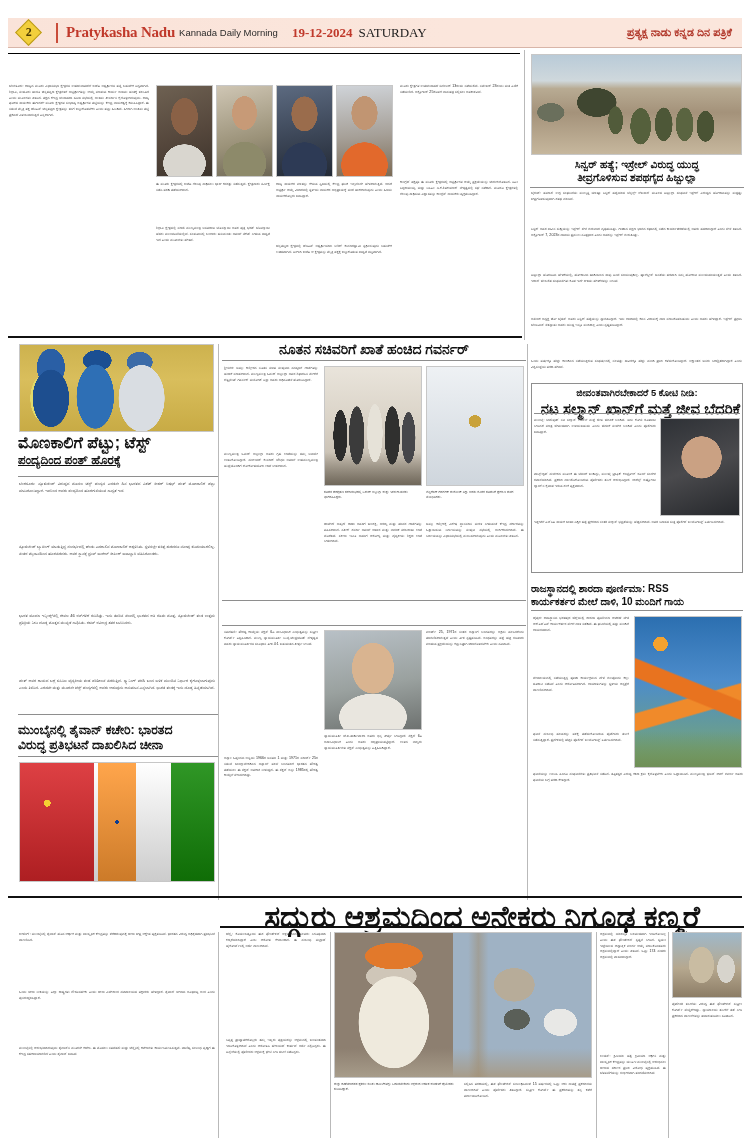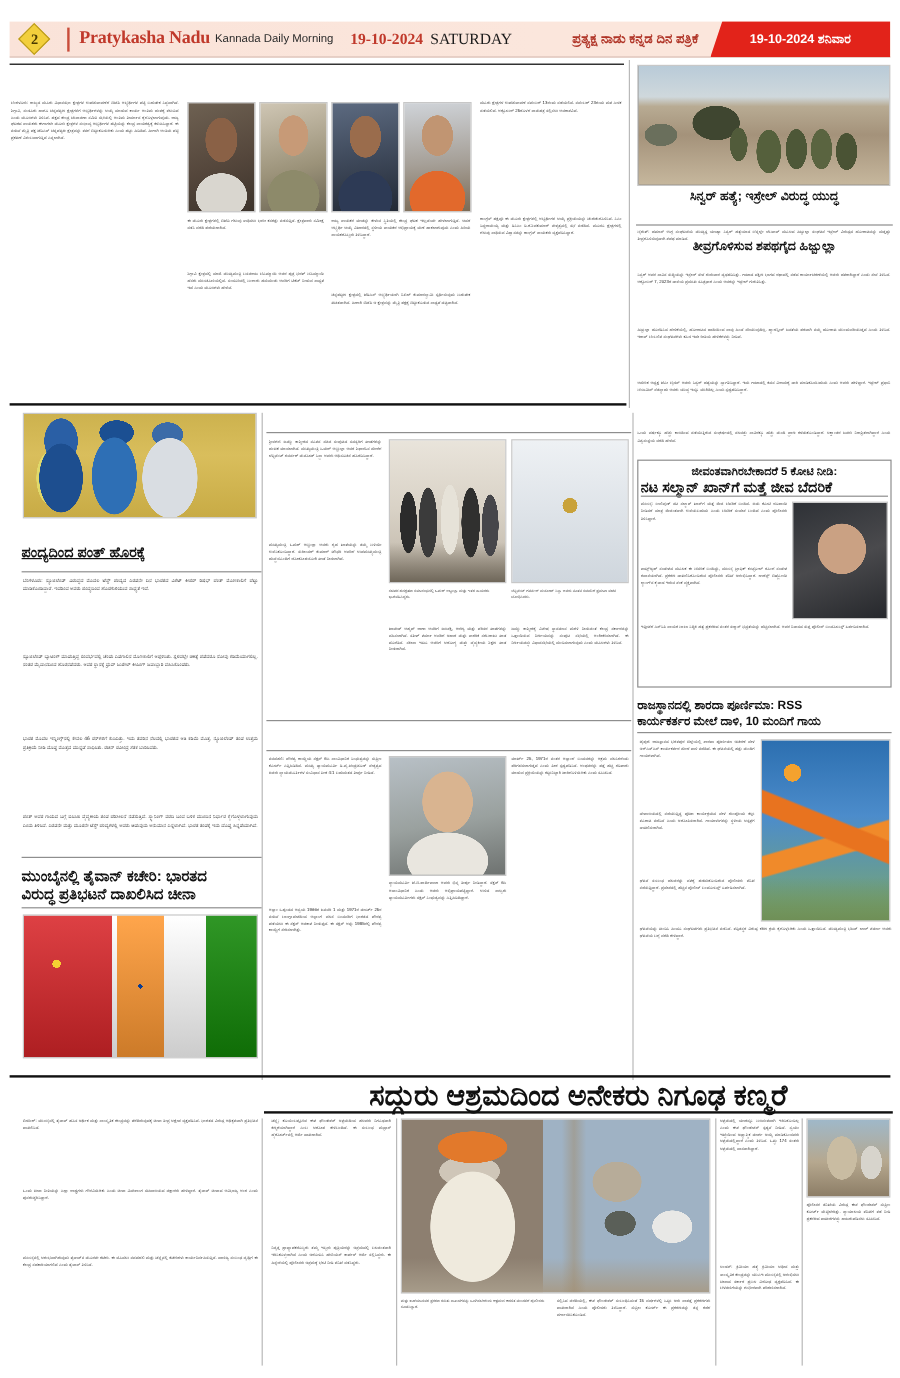--- a/index.html
+++ b/index.html
@@ -183,24 +183,23 @@
 
   <div class="masthead">
     <div class="page-badge">
       <div class="badge-dia">
         <span>2</span>
       </div>
     </div>
     <div class="md-sep"></div>
     <div class="brand">Pratykasha Nadu</div>
     <div class="brand-sub">Kannada Daily Morning</div>
-    <div class="md-date">19-10-2024</div>
+    <div class="md-date">19-12-2024</div>
     <div class="md-day">SATURDAY</div>
     <div class="md-kn">ಪ್ರತ್ಯಕ್ಷ ನಾಡು ಕನ್ನಡ ದಿನ ಪತ್ರಿಕೆ</div>
-    <div class="md-red">19-10-2024 ಶನಿವಾರ</div>
   </div>
 
   <div class="vline" style="left:524px; top:50px; height:290px;"></div>
 
   <div style="position:absolute;left:8px;top:52px;width:512px;">
     <div class="rule" style="margin:1px 0 3px;"></div>
   </div>
 
   <div class="kn-body" style="position:absolute;left:9px;top:84px;width:140px;height:248px;">ಬೆಂಗಳೂರು: ರಾಜ್ಯದ ಮೂರು ವಿಧಾನಸಭಾ ಕ್ಷೇತ್ರಗಳ ಉಪಚುನಾವಣೆಗೆ ಬಿಜೆಪಿ ಅಭ್ಯರ್ಥಿಗಳ ಪಟ್ಟಿ ಬಹುತೇಕ ಸಿದ್ಧವಾಗಿದೆ. ಶಿಗ್ಗಾವಿ, ಸಂಡೂರು ಹಾಗೂ ಚನ್ನಪಟ್ಟಣ ಕ್ಷೇತ್ರಗಳಿಗೆ ಅಭ್ಯರ್ಥಿಗಳನ್ನು ಆಯ್ಕೆ ಮಾಡುವ ಕಾರ್ಯ ಅಂತಿಮ ಹಂತಕ್ಕೆ ತಲುಪಿದೆ ಎಂದು ಮೂಲಗಳು ತಿಳಿಸಿವೆ. ಪಕ್ಷದ ಕೇಂದ್ರ ಚುನಾವಣಾ ಸಮಿತಿ ಸಭೆಯಲ್ಲಿ ಅಂತಿಮ ತೀರ್ಮಾನ ಕೈಗೊಳ್ಳಲಾಗುವುದು. ರಾಜ್ಯ ಘಟಕದ ನಾಯಕರು ಈಗಾಗಲೇ ಮೂರು ಕ್ಷೇತ್ರಗಳ ಸಂಭಾವ್ಯ ಅಭ್ಯರ್ಥಿಗಳ ಪಟ್ಟಿಯನ್ನು ಕೇಂದ್ರ ನಾಯಕತ್ವಕ್ಕೆ ಕಳುಹಿಸಿದ್ದಾರೆ. ಈ ನಡುವೆ ಮೈತ್ರಿ ಪಕ್ಷ ಜೆಡಿಎಸ್ ಚನ್ನಪಟ್ಟಣ ಕ್ಷೇತ್ರವನ್ನು ತನಗೆ ಬಿಟ್ಟುಕೊಡಬೇಕು ಎಂದು ಪಟ್ಟು ಹಿಡಿದಿದೆ. ಹೀಗಾಗಿ ಅಂತಿಮ ಪಟ್ಟಿ ಪ್ರಕಟಣೆ ವಿಳಂಬವಾಗುತ್ತಿದೆ ಎನ್ನಲಾಗಿದೆ.</div>
 
@@ -213,61 +212,63 @@
   <div class="kn-body" style="position:absolute;left:156px;top:226px;width:114px;height:106px;">ಶಿಗ್ಗಾವಿ ಕ್ಷೇತ್ರದಲ್ಲಿ ಮಾಜಿ ಮುಖ್ಯಮಂತ್ರಿ ಬಸವರಾಜ ಬೊಮ್ಮಾಯಿ ಅವರ ಪುತ್ರ ಭರತ್ ಬೊಮ್ಮಾಯಿ ಹೆಸರು ಮುಂಚೂಣಿಯಲ್ಲಿದೆ. ಸಂಡೂರಿನಲ್ಲಿ ಬಂಗಾರು ಹನುಮಂತು ಅವರಿಗೆ ಟಿಕೆಟ್ ನೀಡುವ ಸಾಧ್ಯತೆ ಇದೆ ಎಂದು ಮೂಲಗಳು ಹೇಳಿವೆ.</div>
 
   <div class="kn-body" style="position:absolute;left:276px;top:182px;width:116px;height:58px;">ರಾಜ್ಯ ನಾಯಕರ ಮಾತನ್ನು ಕೇಳುವ ಸ್ಥಿತಿಯಲ್ಲಿ ಕೇಂದ್ರ ಘಟಕ ಇಲ್ಲವೆಂದೇ ಹೇಳಲಾಗುತ್ತಿದೆ. ಆದರೆ ಅಭ್ಯರ್ಥಿ ಆಯ್ಕೆ ವಿಚಾರದಲ್ಲಿ ಸ್ಥಳೀಯ ನಾಯಕರ ಅಭಿಪ್ರಾಯಕ್ಕೆ ಮಣೆ ಹಾಕಲಾಗುವುದು ಎಂದು ಹಿರಿಯ ನಾಯಕರೊಬ್ಬರು ತಿಳಿಸಿದ್ದಾರೆ.</div>
   <div class="kn-body" style="position:absolute;left:276px;top:244px;width:116px;height:88px;">ಚನ್ನಪಟ್ಟಣ ಕ್ಷೇತ್ರದಲ್ಲಿ ಜೆಡಿಎಸ್ ಅಭ್ಯರ್ಥಿಯಾಗಿ ನಿಖಿಲ್ ಕುಮಾರಸ್ವಾಮಿ ಸ್ಪರ್ಧಿಸುವುದು ಬಹುತೇಕ ಖಚಿತವಾಗಿದೆ. ಹೀಗಾಗಿ ಬಿಜೆಪಿ ಆ ಕ್ಷೇತ್ರವನ್ನು ಮೈತ್ರಿ ಪಕ್ಷಕ್ಕೆ ಬಿಟ್ಟುಕೊಡುವ ಸಾಧ್ಯತೆ ದಟ್ಟವಾಗಿದೆ.</div>
 
   <div class="kn-body" style="position:absolute;left:400px;top:84px;width:118px;height:92px;">ಮೂರು ಕ್ಷೇತ್ರಗಳ ಉಪಚುನಾವಣೆ ನವೆಂಬರ್ 13ರಂದು ನಡೆಯಲಿದೆ. ನವೆಂಬರ್ 23ರಂದು ಮತ ಎಣಿಕೆ ನಡೆಯಲಿದೆ. ಅಕ್ಟೋಬರ್ 25ರೊಳಗೆ ನಾಮಪತ್ರ ಸಲ್ಲಿಸಲು ಅವಕಾಶವಿದೆ.</div>
   <div class="kn-body" style="position:absolute;left:400px;top:180px;width:118px;height:152px;">ಕಾಂಗ್ರೆಸ್ ಪಕ್ಷವೂ ಈ ಮೂರು ಕ್ಷೇತ್ರಗಳಲ್ಲಿ ಅಭ್ಯರ್ಥಿಗಳ ಆಯ್ಕೆ ಪ್ರಕ್ರಿಯೆಯನ್ನು ಚುರುಕುಗೊಳಿಸಿದೆ. ಸಿಎಂ ಸಿದ್ದರಾಮಯ್ಯ ಮತ್ತು ಡಿಸಿಎಂ ಡಿ.ಕೆ.ಶಿವಕುಮಾರ್ ನೇತೃತ್ವದಲ್ಲಿ ಸಭೆ ನಡೆದಿದೆ. ಮೂರೂ ಕ್ಷೇತ್ರಗಳಲ್ಲಿ ಗೆಲುವು ಸಾಧಿಸುವ ವಿಶ್ವಾಸವನ್ನು ಕಾಂಗ್ರೆಸ್ ನಾಯಕರು ವ್ಯಕ್ತಪಡಿಸಿದ್ದಾರೆ.</div>
 
   <div class="photo ph-military" style="position:absolute;left:531px;top:54px;width:211px;height:101px;"></div>
   <div class="hl-blk" style="position:absolute;left:530px;top:158px;width:214px;font-size:10.5px;line-height:1.28;text-align:center;">ಸಿನ್ವರ್ ಹತ್ಯೆ; ಇಸ್ರೇಲ್ ವಿರುದ್ಧ ಯುದ್ಧ</div>
-  <div class="hl-blk" style="position:absolute;left:530px;top:171px;width:214px;font-size:10.5px;line-height:1.28;text-align:center;margin-top:28px;">ತೀವ್ರಗೊಳಿಸುವ ಶಪಥಗೈದ ಹಿಜ್ಬುಲ್ಲಾ</div>
+  <div class="hl-blk" style="position:absolute;left:530px;top:171px;width:214px;font-size:10.5px;line-height:1.28;text-align:center;">ತೀವ್ರಗೊಳಿಸುವ ಶಪಥಗೈದ ಹಿಜ್ಬುಲ್ಲಾ</div>
   <div class="hline" style="left:530px;top:187px;width:214px;"></div>
 
   <div class="kn-body" style="position:absolute;left:531px;top:191px;width:211px;height:34px;">ಬೈರುತ್: ಹಮಾಸ್ ಉಗ್ರ ಸಂಘಟನೆಯ ಮುಖ್ಯಸ್ಥ ಯಾಹ್ಯಾ ಸಿನ್ವರ್ ಹತ್ಯೆಯಾದ ಬೆನ್ನಲ್ಲೇ ಲೆಬನಾನ್ ಮೂಲದ ಹಿಜ್ಬುಲ್ಲಾ ಸಂಘಟನೆ ಇಸ್ರೇಲ್ ವಿರುದ್ಧದ ಹೋರಾಟವನ್ನು ಮತ್ತಷ್ಟು ತೀವ್ರಗೊಳಿಸುವುದಾಗಿ ಶಪಥ ಮಾಡಿದೆ.</div>
   <div class="kn-body" style="position:absolute;left:531px;top:227px;width:211px;height:44px;">ಸಿನ್ವರ್ ಅವರ ಸಾವಿನ ಸುದ್ದಿಯನ್ನು ಇಸ್ರೇಲ್ ಸೇನೆ ಗುರುವಾರ ದೃಢಪಡಿಸಿತ್ತು. ಗಾಜಾದ ದಕ್ಷಿಣ ಭಾಗದ ರಫಾದಲ್ಲಿ ನಡೆದ ಕಾರ್ಯಾಚರಣೆಯಲ್ಲಿ ಅವರು ಹತರಾಗಿದ್ದಾರೆ ಎಂದು ಸೇನೆ ತಿಳಿಸಿದೆ. ಅಕ್ಟೋಬರ್ 7, 2023ರ ದಾಳಿಯ ಪ್ರಮುಖ ಸೂತ್ರಧಾರ ಎಂದು ಅವರನ್ನು ಇಸ್ರೇಲ್ ಗುರುತಿಸಿತ್ತು.</div>
   <div class="kn-body" style="position:absolute;left:531px;top:273px;width:211px;height:42px;">ಹಿಜ್ಬುಲ್ಲಾ ಹೊರಡಿಸಿದ ಹೇಳಿಕೆಯಲ್ಲಿ, ಹೋರಾಟದ ಹಾದಿಯಿಂದ ನಾವು ಹಿಂದೆ ಸರಿಯುವುದಿಲ್ಲ. ಪ್ಯಾಲೆಸ್ತೀನ್ ಜನತೆಯ ಪರವಾಗಿ ನಮ್ಮ ಹೋರಾಟ ಮುಂದುವರಿಯುತ್ತದೆ ಎಂದು ತಿಳಿಸಿದೆ. ಇರಾನ್ ಬೆಂಬಲಿತ ಸಂಘಟನೆಗಳು ಕೂಡ ಇದೇ ರೀತಿಯ ಹೇಳಿಕೆಗಳನ್ನು ನೀಡಿವೆ.</div>
   <div class="kn-body" style="position:absolute;left:531px;top:317px;width:211px;height:40px;">ಅಮೆರಿಕ ಅಧ್ಯಕ್ಷ ಜೋ ಬೈಡನ್ ಅವರು ಸಿನ್ವರ್ ಹತ್ಯೆಯನ್ನು ಸ್ವಾಗತಿಸಿದ್ದಾರೆ. ಇದು ಗಾಜಾದಲ್ಲಿ ಕದನ ವಿರಾಮಕ್ಕೆ ದಾರಿ ಮಾಡಿಕೊಡಬಹುದು ಎಂದು ಅವರು ಹೇಳಿದ್ದಾರೆ. ಇಸ್ರೇಲ್ ಪ್ರಧಾನಿ ಬೆಂಜಮಿನ್ ನೆತನ್ಯಾಹು ಅವರು ಯುದ್ಧ ಇನ್ನೂ ಮುಗಿದಿಲ್ಲ ಎಂದು ಸ್ಪಷ್ಟಪಡಿಸಿದ್ದಾರೆ.</div>
   <div class="kn-body" style="position:absolute;left:531px;top:359px;width:211px;height:24px;">ಒಂದು ವರ್ಷಕ್ಕೂ ಹೆಚ್ಚು ಕಾಲದಿಂದ ನಡೆಯುತ್ತಿರುವ ಸಂಘರ್ಷದಲ್ಲಿ ನಲವತ್ತು ಸಾವಿರಕ್ಕೂ ಹೆಚ್ಚು ಮಂದಿ ಪ್ರಾಣ ಕಳೆದುಕೊಂಡಿದ್ದಾರೆ. ಲಕ್ಷಾಂತರ ಜನರು ನಿರಾಶ್ರಿತರಾಗಿದ್ದಾರೆ ಎಂದು ವಿಶ್ವಸಂಸ್ಥೆಯ ವರದಿ ಹೇಳಿದೆ.</div>
 
   <div class="hline-dark" style="left:8px;top:336px;width:514px;"></div>
 
   <div class="photo ph-cricket" style="position:absolute;left:19px;top:344px;width:195px;height:88px;"></div>
+  <div class="hl-blk" style="position:absolute;left:18px;top:434px;width:200px;font-size:16px;line-height:1.18;">ಮೊಣಕಾಲಿಗೆ ಪೆಟ್ಟು; ಟೆಸ್ಟ್</div>
   <div class="hl-blk" style="position:absolute;left:18px;top:453px;width:200px;font-size:12px;line-height:1.18;text-decoration:underline;">ಪಂದ್ಯದಿಂದ ಪಂತ್ ಹೊರಕ್ಕೆ</div>
   <div class="hline" style="left:18px;top:476px;width:200px;"></div>
 
   <div class="kn-body s45" style="position:absolute;left:19px;top:481px;width:196px;height:60px;">ಬೆಂಗಳೂರು: ನ್ಯೂಜಿಲೆಂಡ್ ವಿರುದ್ಧದ ಮೊದಲ ಟೆಸ್ಟ್ ಪಂದ್ಯದ ಎರಡನೇ ದಿನ ಭಾರತದ ವಿಕೆಟ್ ಕೀಪರ್ ರಿಷಭ್ ಪಂತ್ ಮೊಣಕಾಲಿಗೆ ಪೆಟ್ಟು ಮಾಡಿಕೊಂಡಿದ್ದಾರೆ. ಇದರಿಂದ ಅವರು ಪಂದ್ಯದಿಂದ ಹೊರಗುಳಿಯುವ ಸಾಧ್ಯತೆ ಇದೆ.</div>
   <div class="kn-body s45" style="position:absolute;left:19px;top:544px;width:196px;height:66px;">ನ್ಯೂಜಿಲೆಂಡ್ ಬ್ಯಾಟಿಂಗ್ ಮಾಡುತ್ತಿದ್ದ ಸಂದರ್ಭದಲ್ಲಿ ಚೆಂಡು ಎಡಗಾಲಿನ ಮೊಣಕಾಲಿಗೆ ಅಪ್ಪಳಿಸಿತು. ಸ್ಥಳದಲ್ಲೇ ಚಿಕಿತ್ಸೆ ಪಡೆದರೂ ನೋವು ಕಡಿಮೆಯಾಗಲಿಲ್ಲ. ನಂತರ ಮೈದಾನದಿಂದ ಹೊರನಡೆದರು. ಅವರ ಸ್ಥಾನಕ್ಕೆ ಧ್ರುವ್ ಜುರೇಲ್ ಕೀಪಿಂಗ್ ಜವಾಬ್ದಾರಿ ವಹಿಸಿಕೊಂಡರು.</div>
   <div class="kn-body s45" style="position:absolute;left:19px;top:613px;width:196px;height:62px;">ಭಾರತ ಮೊದಲ ಇನ್ನಿಂಗ್ಸ್‌ನಲ್ಲಿ ಕೇವಲ 46 ರನ್‌ಗಳಿಗೆ ಕುಸಿದಿತ್ತು. ಇದು ತವರಿನ ನೆಲದಲ್ಲಿ ಭಾರತದ ಅತಿ ಕಡಿಮೆ ಮೊತ್ತ. ನ್ಯೂಜಿಲೆಂಡ್ ತಂಡ ಉತ್ತಮ ಪ್ರತಿಕ್ರಿಯೆ ನೀಡಿ ದೊಡ್ಡ ಮೊತ್ತದ ಮುನ್ನಡೆ ಸಾಧಿಸಿತು. ರಚಿನ್ ರವೀಂದ್ರ ಶತಕ ಬಾರಿಸಿದರು.</div>
   <div class="kn-body s45" style="position:absolute;left:19px;top:678px;width:196px;height:62px;">ಪಂತ್ ಅವರ ಗಾಯದ ಬಗ್ಗೆ ಬಿಸಿಸಿಐ ವೈದ್ಯಕೀಯ ತಂಡ ಪರಿಶೀಲನೆ ನಡೆಸುತ್ತಿದೆ. ಸ್ಕ್ಯಾನಿಂಗ್ ವರದಿ ಬಂದ ಬಳಿಕ ಮುಂದಿನ ನಿರ್ಧಾರ ಕೈಗೊಳ್ಳಲಾಗುವುದು ಎಂದು ತಿಳಿಸಿದೆ. ಎರಡನೇ ಮತ್ತು ಮೂರನೇ ಟೆಸ್ಟ್ ಪಂದ್ಯಗಳಲ್ಲಿ ಅವರು ಆಡುವುದು ಅನುಮಾನ ಎನ್ನಲಾಗಿದೆ. ಭಾರತ ತಂಡಕ್ಕೆ ಇದು ದೊಡ್ಡ ಹಿನ್ನಡೆಯಾಗಿದೆ.</div>
 
   <div class="vline" style="left:218px; top:344px; height:556px;"></div>
 
+  <div class="hl-blk" style="position:absolute;left:222px;top:341px;width:304px;font-size:14px;text-align:center;line-height:1.2;">ನೂತನ ಸಚಿವರಿಗೆ ಖಾತೆ ಹಂಚಿದ ಗವರ್ನರ್</div>
   <div class="hline" style="left:222px;top:360px;width:304px;"></div>
 
   <div class="kn-body" style="position:absolute;left:224px;top:366px;width:94px;height:82px;">ಶ್ರೀನಗರ: ಜಮ್ಮು ಕಾಶ್ಮೀರದ ನೂತನ ಸಚಿವ ಸಂಪುಟದ ಸದಸ್ಯರಿಗೆ ಖಾತೆಗಳನ್ನು ಹಂಚಿಕೆ ಮಾಡಲಾಗಿದೆ. ಮುಖ್ಯಮಂತ್ರಿ ಒಮರ್ ಅಬ್ದುಲ್ಲಾ ಅವರ ಶಿಫಾರಸಿನ ಮೇರೆಗೆ ಲೆಫ್ಟಿನೆಂಟ್ ಗವರ್ನರ್ ಮನೋಜ್ ಸಿನ್ಹಾ ಅವರು ಅಧಿಸೂಚನೆ ಹೊರಡಿಸಿದ್ದಾರೆ.</div>
   <div class="kn-body" style="position:absolute;left:224px;top:452px;width:94px;height:70px;">ಮುಖ್ಯಮಂತ್ರಿ ಒಮರ್ ಅಬ್ದುಲ್ಲಾ ಅವರು ಗೃಹ ಖಾತೆಯನ್ನು ತಮ್ಮ ಬಳಿಯೇ ಉಳಿಸಿಕೊಂಡಿದ್ದಾರೆ. ಸುರೀಂದರ್ ಕುಮಾರ್ ಚೌಧರಿ ಅವರಿಗೆ ಉಪಮುಖ್ಯಮಂತ್ರಿ ಹುದ್ದೆಯೊಂದಿಗೆ ಲೋಕೋಪಯೋಗಿ ಖಾತೆ ನೀಡಲಾಗಿದೆ.</div>
 
   <div class="photo ph-swearing" style="position:absolute;left:324px;top:366px;width:98px;height:120px;"></div>
   <div class="photo ph-govlogo" style="position:absolute;left:426px;top:366px;width:98px;height:120px;"></div>
 
   <div class="cap" style="position:absolute;left:324px;top:490px;width:98px;height:30px;">ಸಚಿವರ ಪದಗ್ರಹಣ ಸಮಾರಂಭದಲ್ಲಿ ಒಮರ್ ಅಬ್ದುಲ್ಲಾ ಮತ್ತು ಇತರ ನಾಯಕರು ಭಾಗವಹಿಸಿದ್ದರು.</div>
   <div class="cap" style="position:absolute;left:426px;top:490px;width:98px;height:30px;">ಲೆಫ್ಟಿನೆಂಟ್ ಗವರ್ನರ್ ಮನೋಜ್ ಸಿನ್ಹಾ ಅವರು ನೂತನ ಸಚಿವರಿಗೆ ಪ್ರಮಾಣ ವಚನ ಬೋಧಿಸಿದರು.</div>
 
   <div class="kn-body" style="position:absolute;left:324px;top:522px;width:98px;height:74px;">ಜಾವೇದ್ ಅಹ್ಮದ್ ರಾಣಾ ಅವರಿಗೆ ಜಲಶಕ್ತಿ, ಅರಣ್ಯ ಮತ್ತು ಪರಿಸರ ಖಾತೆಗಳನ್ನು ವಹಿಸಲಾಗಿದೆ. ಸತೀಶ್ ಶರ್ಮಾ ಅವರಿಗೆ ಆಹಾರ ಮತ್ತು ನಾಗರಿಕ ಸರಬರಾಜು ಖಾತೆ ದೊರೆತಿದೆ. ಸಕೀನಾ ಇಟೂ ಅವರಿಗೆ ಆರೋಗ್ಯ ಮತ್ತು ವೈದ್ಯಕೀಯ ಶಿಕ್ಷಣ ಖಾತೆ ನೀಡಲಾಗಿದೆ.</div>
   <div class="kn-body" style="position:absolute;left:426px;top:522px;width:98px;height:74px;">ಜಮ್ಮು ಕಾಶ್ಮೀರಕ್ಕೆ ವಿಶೇಷ ಸ್ಥಾನಮಾನ ಮರಳಿ ನೀಡುವಂತೆ ಕೇಂದ್ರ ಸರ್ಕಾರವನ್ನು ಒತ್ತಾಯಿಸುವ ನಿರ್ಣಯವನ್ನು ಸಂಪುಟ ಸಭೆಯಲ್ಲಿ ಅಂಗೀಕರಿಸಲಾಗಿದೆ. ಈ ನಿರ್ಣಯವನ್ನು ವಿಧಾನಸಭೆಯಲ್ಲಿ ಮಂಡಿಸಲಾಗುವುದು ಎಂದು ಮೂಲಗಳು ತಿಳಿಸಿವೆ.</div>
 
   <div class="vline" style="left:527px; top:344px; height:556px;"></div>
 
   <div style="position:absolute;left:531px;top:383px;width:212px;height:190px;border:1px solid #8e8e8e;"></div>
   <div class="hl-blk" style="position:absolute;left:534px;top:387px;width:206px;font-size:9.4px;line-height:1.3;text-align:center;">ಜೀವಂತವಾಗಿರಬೇಕಾದರೆ 5 ಕೋಟಿ ನೀಡಿ:</div>
-  <div class="hl-blk" style="position:absolute;left:534px;top:399px;width:206px;font-size:12px;line-height:1.3;text-align:left;">ನಟ ಸಲ್ಮಾನ್ ಖಾನ್‌ಗೆ ಮತ್ತೆ ಜೀವ ಬೆದರಿಕೆ</div>
+  <div class="hl-blk" style="position:absolute;left:534px;top:399px;width:206px;font-size:15px;line-height:1.3;text-align:right;">ನಟ ಸಲ್ಮಾನ್ ಖಾನ್‌ಗೆ ಮತ್ತೆ ಜೀವ ಬೆದರಿಕೆ</div>
   <div class="hline" style="left:534px;top:413px;width:206px;"></div>
 
   <div class="photo ph-salman" style="position:absolute;left:660px;top:418px;width:80px;height:98px;"></div>
 
   <div class="kn-body" style="position:absolute;left:534px;top:418px;width:122px;height:52px;">ಮುಂಬೈ: ಬಾಲಿವುಡ್ ನಟ ಸಲ್ಮಾನ್ ಖಾನ್‌ಗೆ ಮತ್ತೆ ಜೀವ ಬೆದರಿಕೆ ಬಂದಿದೆ. ಐದು ಕೋಟಿ ರೂಪಾಯಿ ನೀಡಿದರೆ ಮಾತ್ರ ಜೀವಂತವಾಗಿ ಉಳಿಯಬಹುದು ಎಂದು ಬೆದರಿಕೆ ಸಂದೇಶ ಬಂದಿದೆ ಎಂದು ಪೊಲೀಸರು ತಿಳಿಸಿದ್ದಾರೆ.</div>
   <div class="kn-body" style="position:absolute;left:534px;top:472px;width:122px;height:62px;">ವಾಟ್ಸ್‌ಆ್ಯಪ್ ಸಂದೇಶದ ಮೂಲಕ ಈ ಬೆದರಿಕೆ ಬಂದಿದ್ದು, ಮುಂಬೈ ಟ್ರಾಫಿಕ್ ಕಂಟ್ರೋಲ್ ರೂಂಗೆ ಸಂದೇಶ ರವಾನೆಯಾಗಿದೆ. ಪ್ರಕರಣ ದಾಖಲಿಸಿಕೊಂಡಿರುವ ಪೊಲೀಸರು ತನಿಖೆ ಆರಂಭಿಸಿದ್ದಾರೆ. ಲಾರೆನ್ಸ್ ಬಿಷ್ಣೋಯಿ ಗ್ಯಾಂಗ್‌ನ ಕೈವಾಡ ಇರುವ ಶಂಕೆ ವ್ಯಕ್ತವಾಗಿದೆ.</div>
   <div class="kn-body" style="position:absolute;left:534px;top:520px;width:206px;height:48px;">ಇತ್ತೀಚೆಗೆ ಎನ್‌ಸಿಪಿ ನಾಯಕ ಬಾಬಾ ಸಿದ್ದಿಕಿ ಹತ್ಯೆ ಪ್ರಕರಣದ ನಂತರ ಸಲ್ಮಾನ್ ಭದ್ರತೆಯನ್ನು ಹೆಚ್ಚಿಸಲಾಗಿದೆ. ಅವರ ನಿವಾಸದ ಸುತ್ತ ಪೊಲೀಸ್ ಬಂದೋಬಸ್ತ್ ಏರ್ಪಡಿಸಲಾಗಿದೆ.</div>
 
   <div class="hl-blk" style="position:absolute;left:531px;top:582px;width:212px;font-size:10px;line-height:1.3;">ರಾಜಸ್ಥಾನದಲ್ಲಿ ಶಾರದಾ ಪೂರ್ಣಿಮಾ: RSS</div>
   <div class="hl-blk" style="position:absolute;left:531px;top:595px;width:212px;font-size:10px;line-height:1.3;">ಕಾರ್ಯಕರ್ತರ ಮೇಲೆ ದಾಳಿ, 10 ಮಂದಿಗೆ ಗಾಯ</div>
@@ -295,21 +296,21 @@
   <div class="hline" style="left:18px;top:756px;width:200px;"></div>
 
   <div class="photo ph-flags" style="position:absolute;left:19px;top:762px;width:196px;height:120px;"></div>
 
   <div class="kn-body" style="position:absolute;left:19px;top:932px;width:196px;height:54px;">ಬೀಜಿಂಗ್: ಮುಂಬೈನಲ್ಲಿ ತೈವಾನ್ ಹೊಸ ಆರ್ಥಿಕ ಮತ್ತು ಸಾಂಸ್ಕೃತಿಕ ಕೇಂದ್ರವನ್ನು ತೆರೆದಿರುವುದಕ್ಕೆ ಚೀನಾ ತೀವ್ರ ಆಕ್ಷೇಪ ವ್ಯಕ್ತಪಡಿಸಿದೆ. ಭಾರತದ ವಿರುದ್ಧ ಅಧಿಕೃತವಾಗಿ ಪ್ರತಿಭಟನೆ ದಾಖಲಿಸಿದೆ.</div>
   <div class="kn-body" style="position:absolute;left:19px;top:990px;width:196px;height:52px;">ಒಂದು ಚೀನಾ ನೀತಿಯನ್ನು ಎಲ್ಲಾ ರಾಷ್ಟ್ರಗಳು ಗೌರವಿಸಬೇಕು ಎಂದು ಚೀನಾ ವಿದೇಶಾಂಗ ಸಚಿವಾಲಯದ ವಕ್ತಾರರು ಹೇಳಿದ್ದಾರೆ. ತೈವಾನ್ ಚೀನಾದ ಅವಿಭಾಜ್ಯ ಅಂಗ ಎಂದು ಪುನರುಚ್ಚರಿಸಿದ್ದಾರೆ.</div>
   <div class="kn-body" style="position:absolute;left:19px;top:1046px;width:196px;height:92px;">ಮುಂಬೈನಲ್ಲಿ ಆರಂಭವಾಗಿರುವುದು ತೈವಾನ್‌ನ ಮೂರನೇ ಕಚೇರಿ. ಈ ಮೊದಲು ನವದೆಹಲಿ ಮತ್ತು ಚೆನ್ನೈನಲ್ಲಿ ಕಚೇರಿಗಳು ಕಾರ್ಯನಿರ್ವಹಿಸುತ್ತಿವೆ. ವಾಣಿಜ್ಯ ಸಂಬಂಧ ವೃದ್ಧಿಗೆ ಈ ಕೇಂದ್ರ ಸಹಕಾರಿಯಾಗಲಿದೆ ಎಂದು ತೈವಾನ್ ತಿಳಿಸಿದೆ.</div>
 
   <div class="hline-dark" style="left:8px;top:896px;width:734px;"></div>
 
-  <div class="hl-blk" style="position:absolute;left:220px;top:900px;width:524px;font-size:24px;text-align:center;line-height:1.16;">ಸದ್ಗುರು ಆಶ್ರಮದಿಂದ ಅನೇಕರು ನಿಗೂಢ ಕಣ್ಮರೆ</div>
+  <div class="hl-blk" style="position:absolute;left:220px;top:900px;width:524px;font-size:30px;text-align:center;line-height:1.16;">ಸದ್ಗುರು ಆಶ್ರಮದಿಂದ ಅನೇಕರು ನಿಗೂಢ ಕಣ್ಮರೆ</div>
   <div class="hline-dark" style="left:220px;top:926px;width:524px;"></div>
 
   <div class="kn-body" style="position:absolute;left:226px;top:932px;width:100px;height:102px;">ಚೆನ್ನೈ: ಕೊಯಂಬತ್ತೂರಿನ ಈಶ ಫೌಂಡೇಶನ್ ಆಶ್ರಮದಿಂದ ಹಲವರು ನಿಗೂಢವಾಗಿ ಕಣ್ಮರೆಯಾಗಿದ್ದಾರೆ ಎಂಬ ಆರೋಪ ಕೇಳಿಬಂದಿದೆ. ಈ ಸಂಬಂಧ ಮದ್ರಾಸ್ ಹೈಕೋರ್ಟ್‌ನಲ್ಲಿ ಅರ್ಜಿ ದಾಖಲಾಗಿದೆ.</div>
   <div class="kn-body" style="position:absolute;left:226px;top:1038px;width:100px;height:100px;">ನಿವೃತ್ತ ಪ್ರಾಧ್ಯಾಪಕರೊಬ್ಬರು ತಮ್ಮ ಇಬ್ಬರು ಪುತ್ರಿಯರನ್ನು ಆಶ್ರಮದಲ್ಲಿ ಬಲವಂತವಾಗಿ ಇರಿಸಿಕೊಳ್ಳಲಾಗಿದೆ ಎಂದು ಆರೋಪಿಸಿ ಹೇಬಿಯಸ್ ಕಾರ್ಪಸ್ ಅರ್ಜಿ ಸಲ್ಲಿಸಿದ್ದರು. ಈ ಹಿನ್ನೆಲೆಯಲ್ಲಿ ಪೊಲೀಸರು ಆಶ್ರಮಕ್ಕೆ ಭೇಟಿ ನೀಡಿ ತನಿಖೆ ನಡೆಸಿದ್ದರು.</div>
 
   <div class="photo ph-sadguru" style="position:absolute;left:334px;top:932px;width:258px;height:146px;"></div>
   <div class="cap" style="position:absolute;left:334px;top:1082px;width:124px;height:56px;">ಮತ್ತು ಕಾಣೆಯಾದವರ ಪ್ರಕರಣ ಕುರಿತು ದಾಖಲೆಗಳನ್ನು ಒದಗಿಸಬೇಕೆಂದು ಆಶ್ರಮದ ಆಡಳಿತ ಮಂಡಳಿಗೆ ಪೊಲೀಸರು ಸೂಚಿಸಿದ್ದಾರೆ.</div>
   <div class="kn-body" style="position:absolute;left:464px;top:1082px;width:128px;height:56px;">ಸಲ್ಲಿಸಿದ ವರದಿಯಲ್ಲಿ, ಈಶ ಫೌಂಡೇಶನ್ ಸಂಬಂಧಿಸಿದಂತೆ 15 ವರ್ಷಗಳಲ್ಲಿ ಒಟ್ಟು ಆರು ನಾಪತ್ತೆ ಪ್ರಕರಣಗಳು ದಾಖಲಾಗಿವೆ ಎಂದು ಪೊಲೀಸರು ತಿಳಿಸಿದ್ದಾರೆ. ಸುಪ್ರೀಂ ಕೋರ್ಟ್ ಈ ಪ್ರಕರಣವನ್ನು ತನ್ನ ಕಡೆಗೆ ವರ್ಗಾಯಿಸಿಕೊಂಡಿದೆ.</div>
 
   <div class="kn-body" style="position:absolute;left:600px;top:932px;width:66px;height:118px;">ಆಶ್ರಮದಲ್ಲಿ ಯಾರನ್ನೂ ಬಲವಂತವಾಗಿ ಇರಿಸಿಕೊಂಡಿಲ್ಲ ಎಂದು ಈಶ ಫೌಂಡೇಶನ್ ಸ್ಪಷ್ಟನೆ ನೀಡಿದೆ. ಸ್ವಯಂ ಇಚ್ಛೆಯಿಂದ ಆಧ್ಯಾತ್ಮಿಕ ಮಾರ್ಗ ಆಯ್ಕೆ ಮಾಡಿಕೊಂಡವರು ಆಶ್ರಮದಲ್ಲಿದ್ದಾರೆ ಎಂದು ತಿಳಿಸಿದೆ. ಒಟ್ಟು 174 ಸಂತರು ಆಶ್ರಮದಲ್ಲಿ ವಾಸವಾಗಿದ್ದಾರೆ.</div>

